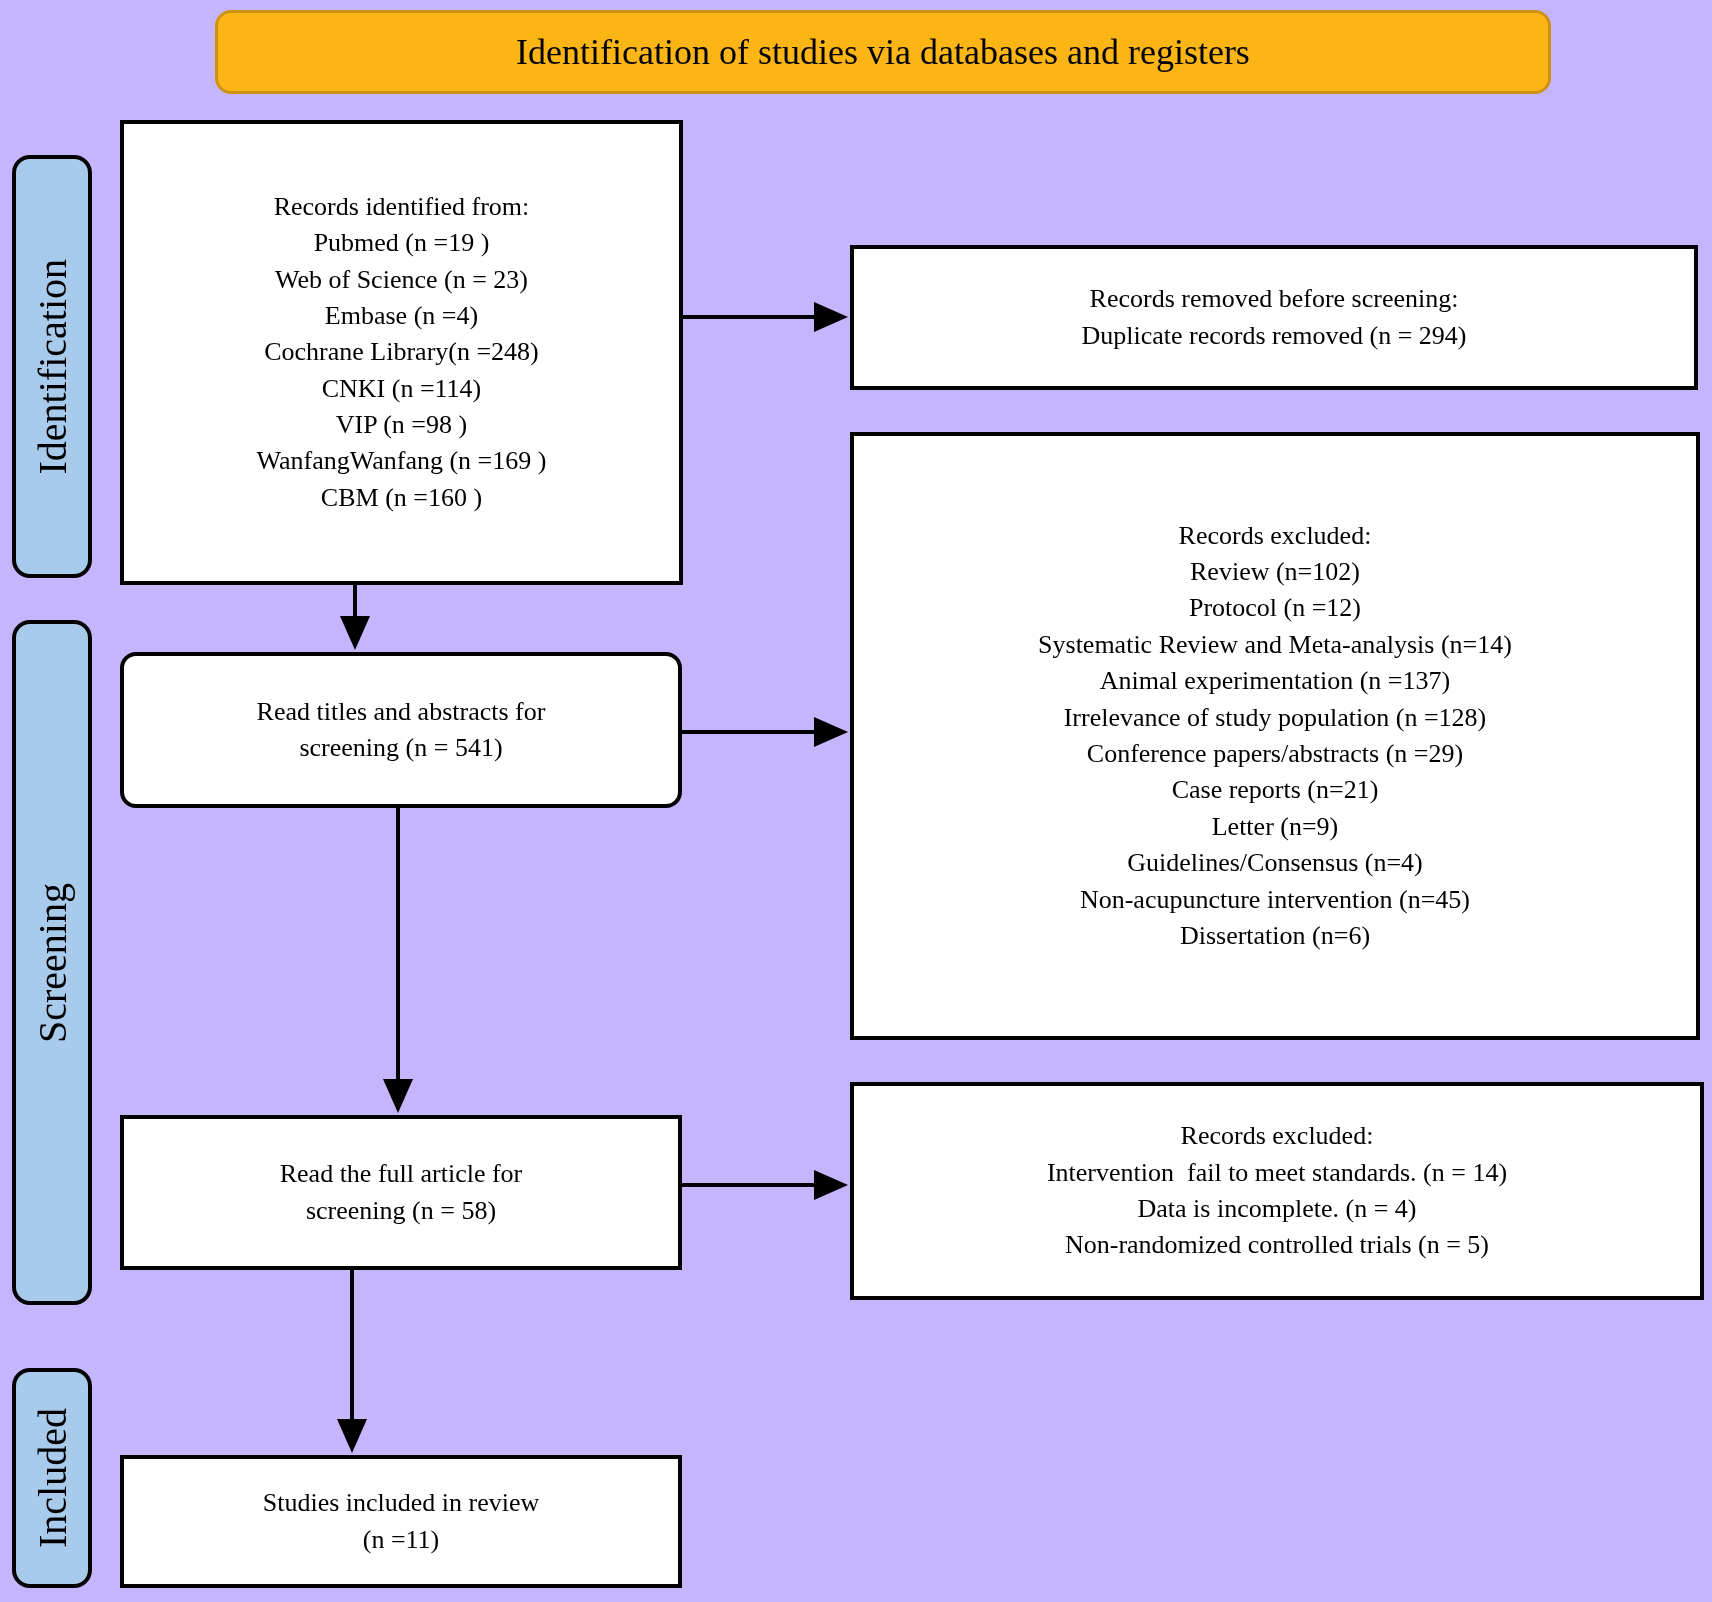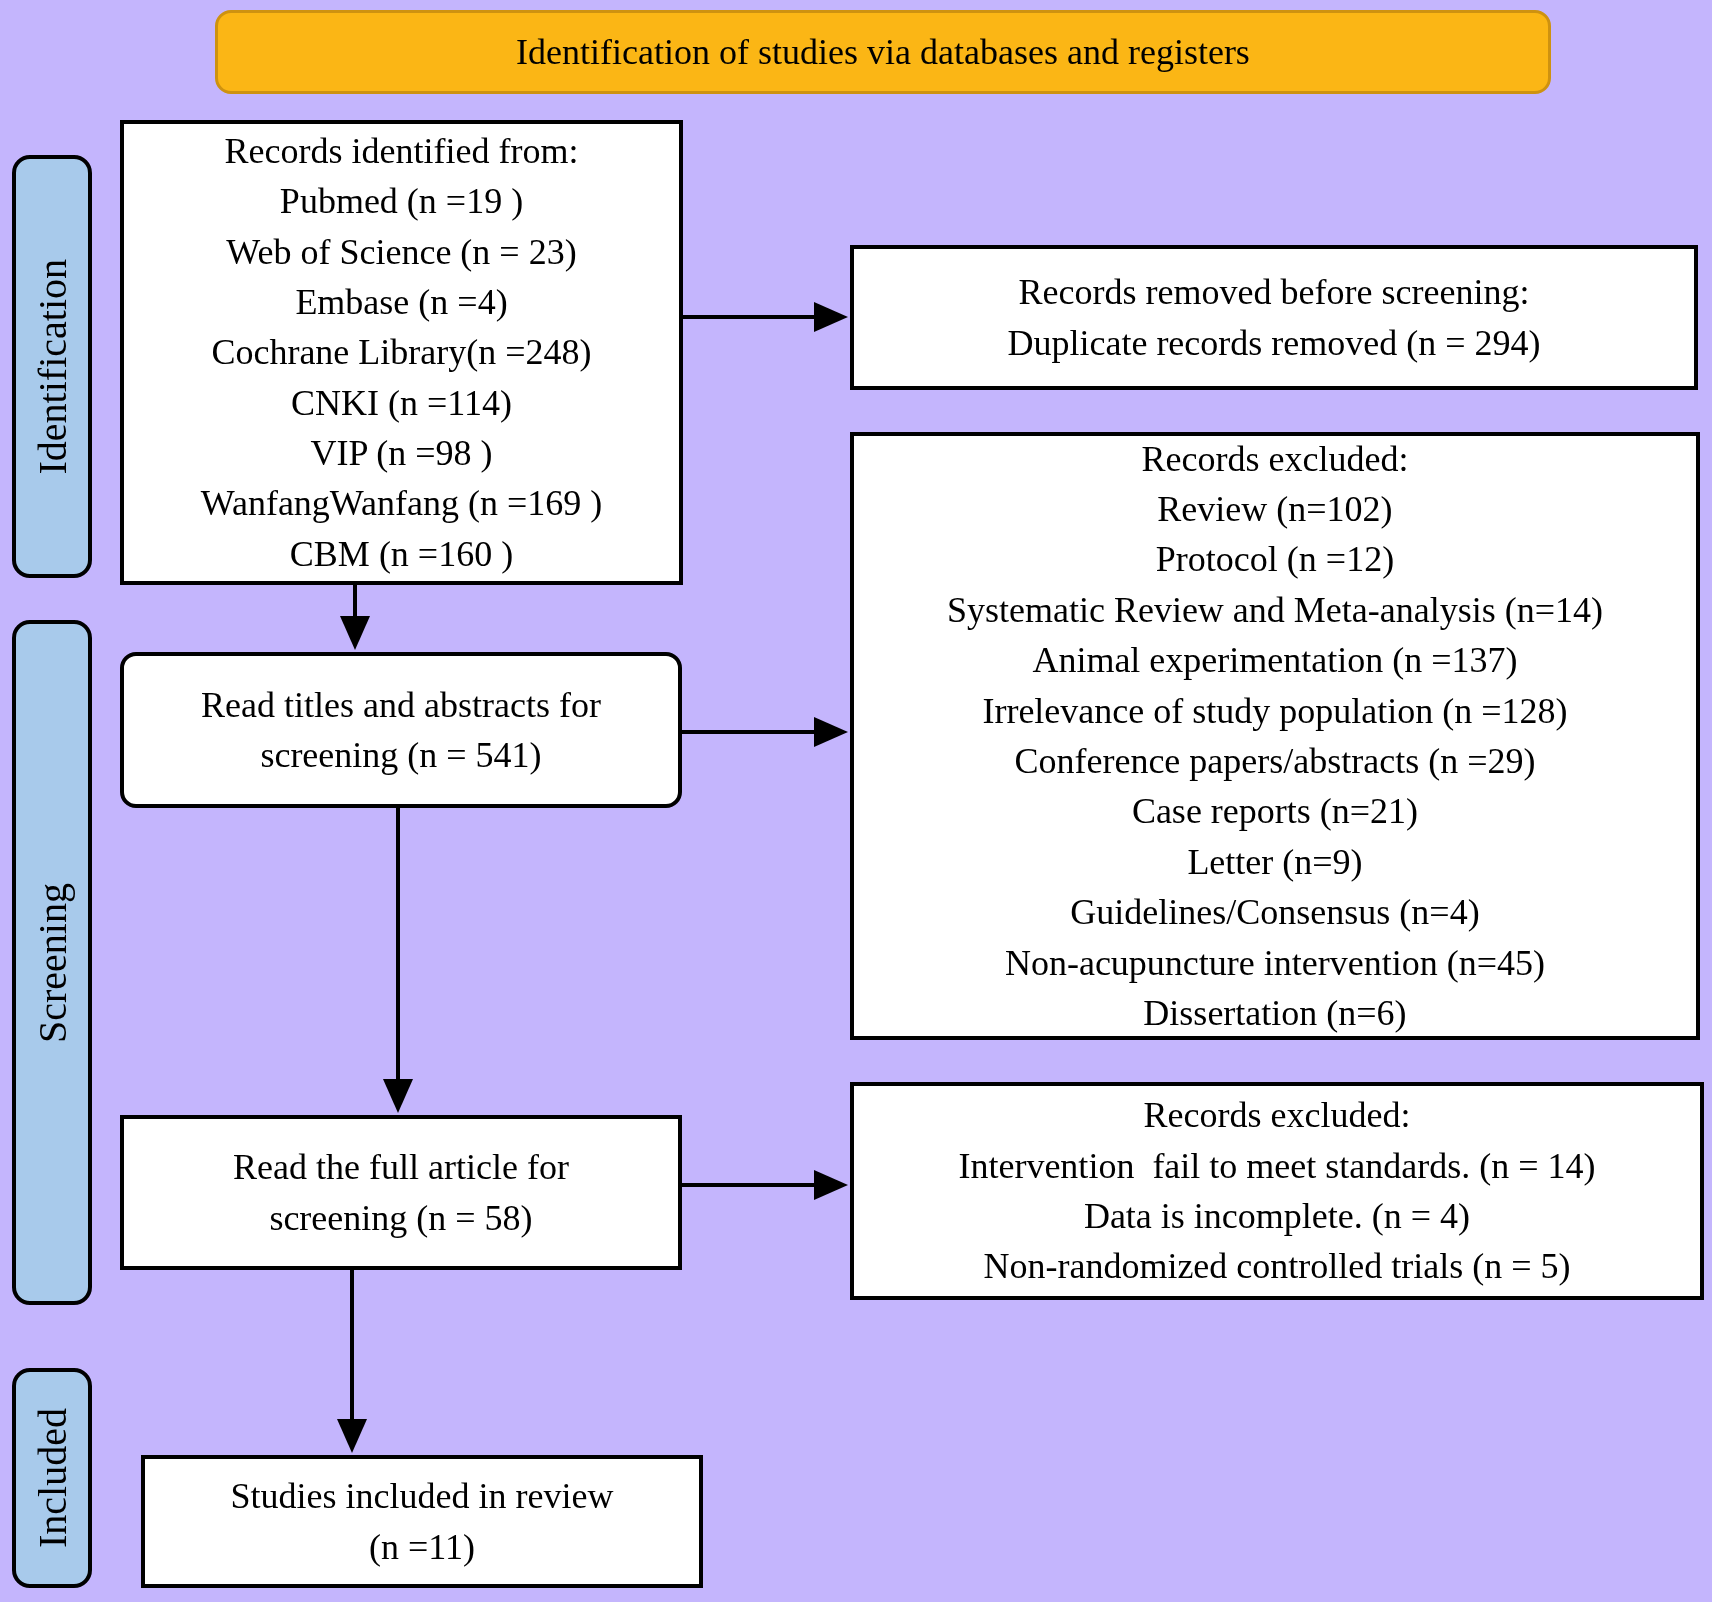--- a/index.html
+++ b/index.html
@@ -55,31 +55,31 @@
     background: #ffffff;
     border: 4px solid #000000;
     box-sizing: border-box;
     display: flex;
     align-items: center;
     justify-content: center;
     text-align: center;
   }
   .box-text {
     white-space: pre-wrap;
-    font-size: 36px;
+    font-size: 26px;
     line-height: 1.4;
     padding: 4px 8px;
   }
   .box-records-identified { left: 120px; top: 120px;  width: 563px; height: 465px; }
   .box-records-removed    { left: 850px; top: 245px;  width: 848px; height: 145px; }
   .box-read-titles        { left: 120px; top: 652px;  width: 562px; height: 156px; border-radius: 16px; }
   .box-excluded-screening { left: 850px; top: 432px;  width: 850px; height: 608px; }
   .box-read-full          { left: 120px; top: 1115px; width: 562px; height: 155px; }
   .box-excluded-full      { left: 850px; top: 1082px; width: 854px; height: 218px; }
-  .box-studies-included   { left: 120px; top: 1455px; width: 562px; height: 133px; margin-left: 21px; }
+  .box-studies-included   { left: 120px; top: 1455px; width: 562px; height: 133px; }
   .arrows {
     position: absolute;
     left: 0;
     top: 0;
     pointer-events: none;
   }
 </style>
 </head>
 <body>
 

